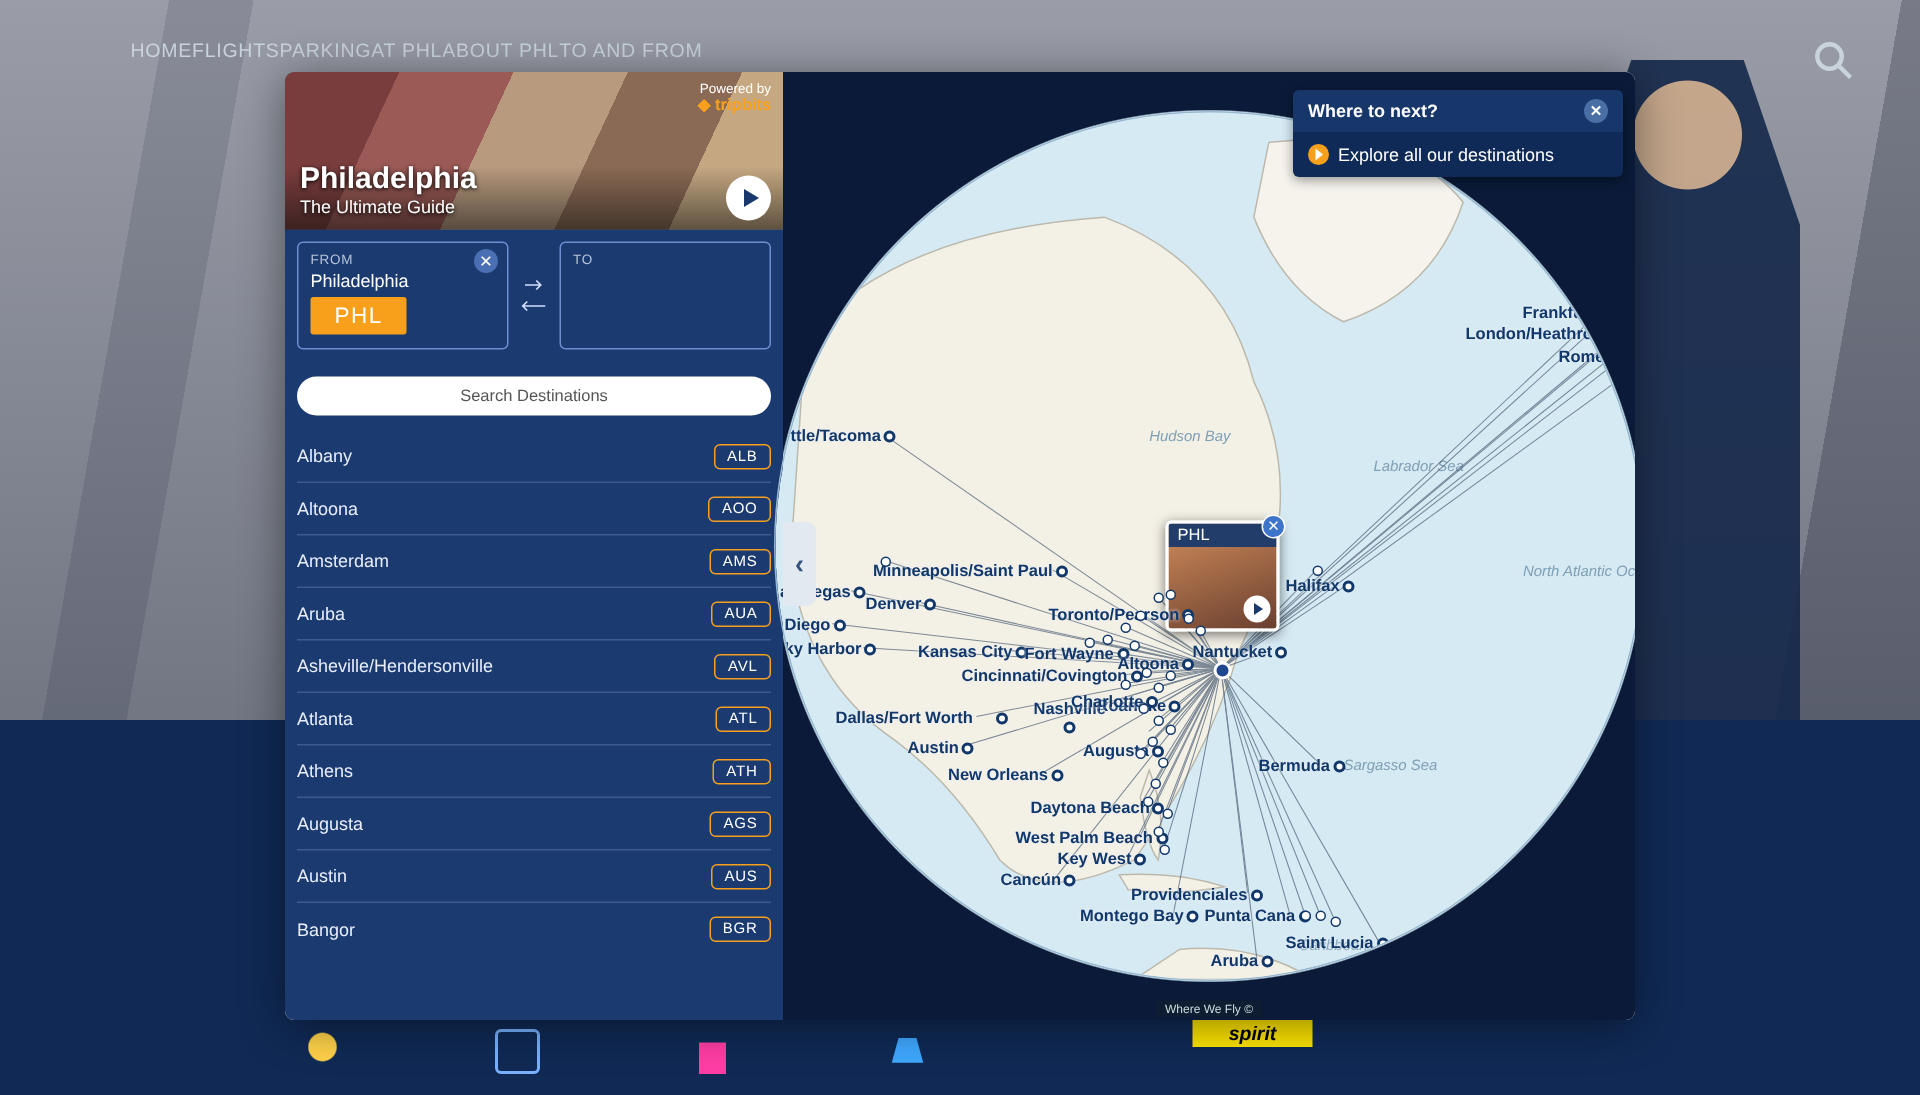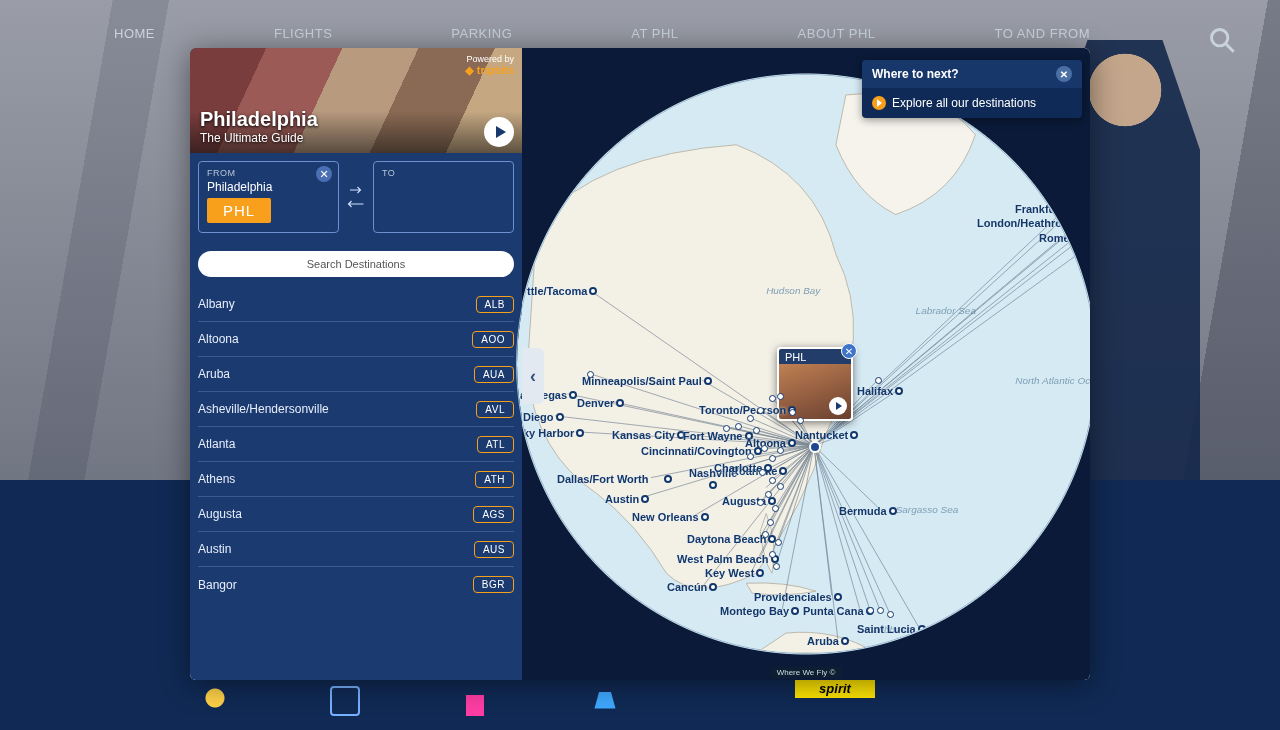--- a/index.html
+++ b/index.html
@@ -48,22 +48,22 @@
   .bg-icon.shield{ background: radial-gradient(circle at 50% 40%, #ffd24a 0 9px, transparent 10px); border-radius: 6px;}
   .bg-icon.box{ border:2px solid #78b1ff; border-radius:4px;}
   .bg-icon.bag{ background:#ff3ea5; clip-path: polygon(20% 30%,80% 30%,80% 100%,20% 100%); border-radius:4px;}
   .bg-icon.bell{ background:#3fa8ff; clip-path: polygon(30% 20%,70% 20%,85% 75%,15% 75%); }
 
   
   .top-nav {
     position: absolute;
     top: 26px; left: 0; right: 0;
     display: flex;
-    justify-content: space-between;
-    padding: 0 190px 0 114px;
+    justify-content: flex-start;
+    padding: 0 190px 0 87px;
     color: #c9d3dc;
     font-size: 13px;
     letter-spacing: .5px;
   }
   .top-nav span { cursor:pointer; }
   .search-ico {
     position:absolute; right:44px; top:26px; width:28px; height:28px;
   }
   .search-ico svg { width:100%; height:100%; stroke:#c9d3dc; fill:none; stroke-width:2.5; }
 
@@ -367,20 +367,24 @@
     </div>
 
     <div class="dest-list" id="dest-list">
         <div class="dest-row">
           <span>Albany</span>
           <span class="code-badge">ALB</span>
         </div>
         <div class="dest-row">
           <span>Altoona</span>
           <span class="code-badge">AOO</span>
+        </div>
+        <div class="dest-row">
+          <span>Amsterdam</span>
+          <span class="code-badge">AMS</span>
         </div>
         <div class="dest-row">
           <span>Aruba</span>
           <span class="code-badge">AUA</span>
         </div>
         <div class="dest-row">
           <span>Asheville/Hendersonville</span>
           <span class="code-badge">AVL</span>
         </div>
         <div class="dest-row">

